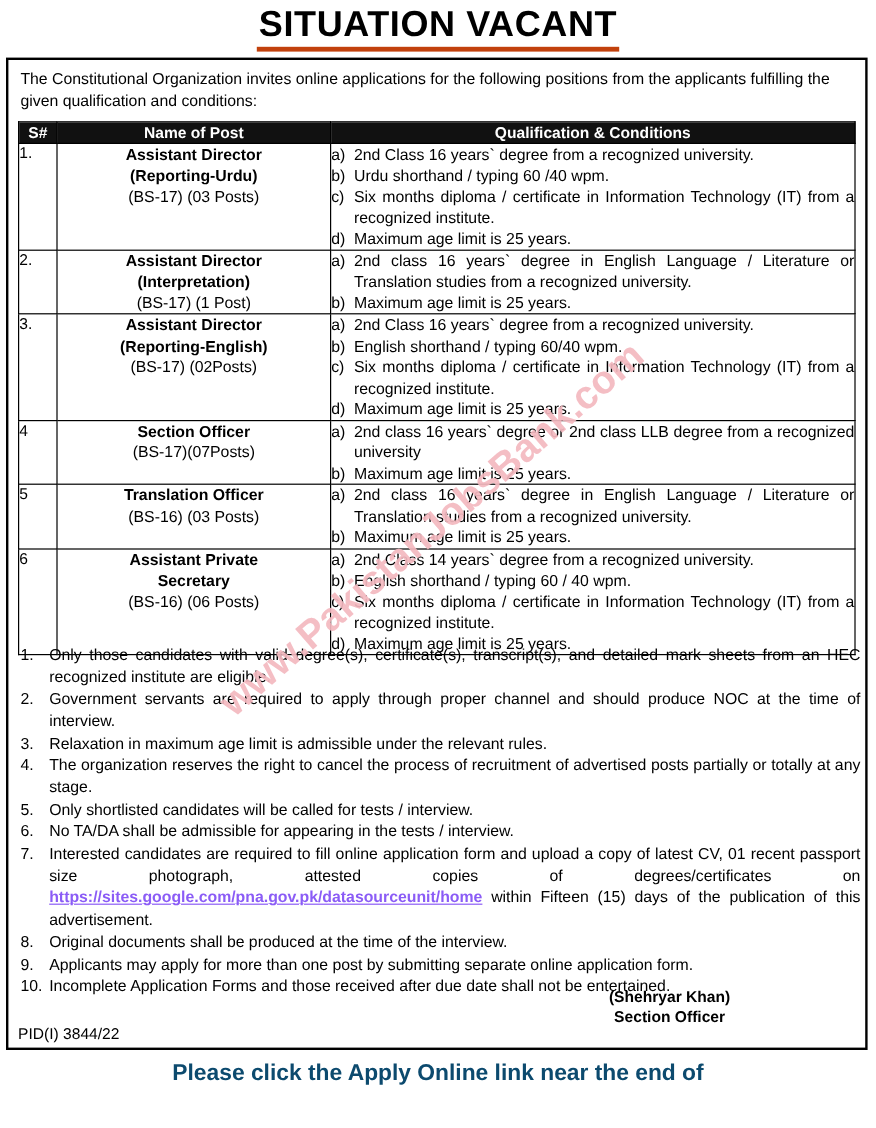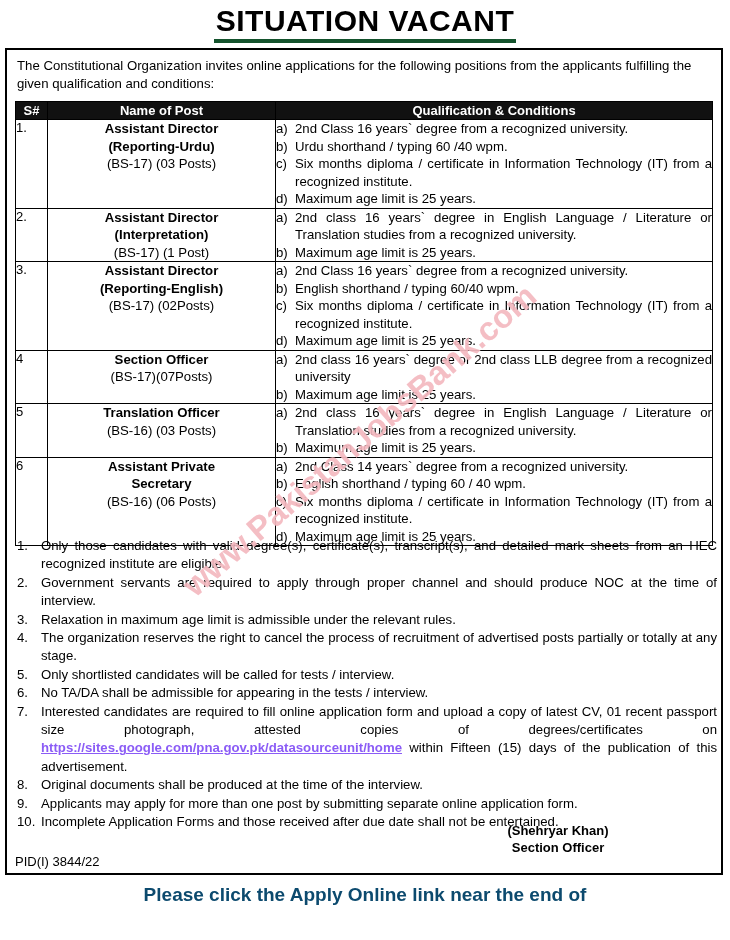--- a/index.html
+++ b/index.html
@@ -44,21 +44,21 @@
     width: 730px;
     text-align: center;
     z-index: 1;
   }
   #title {
     display: inline-block;
     font-size: 30px;
     font-weight: bold;
     letter-spacing: .5px;
     line-height: 34px;
-    border-bottom: 4px solid #14532d;
+    border-bottom: 4px solid #c2410c;
     padding: 0 2px 1px 2px;
     font-family: "Liberation Sans", sans-serif;
   }
 
   
   #frame {
     position: absolute;
     left: 5px;
     top: 48px;
     width: 718px;

